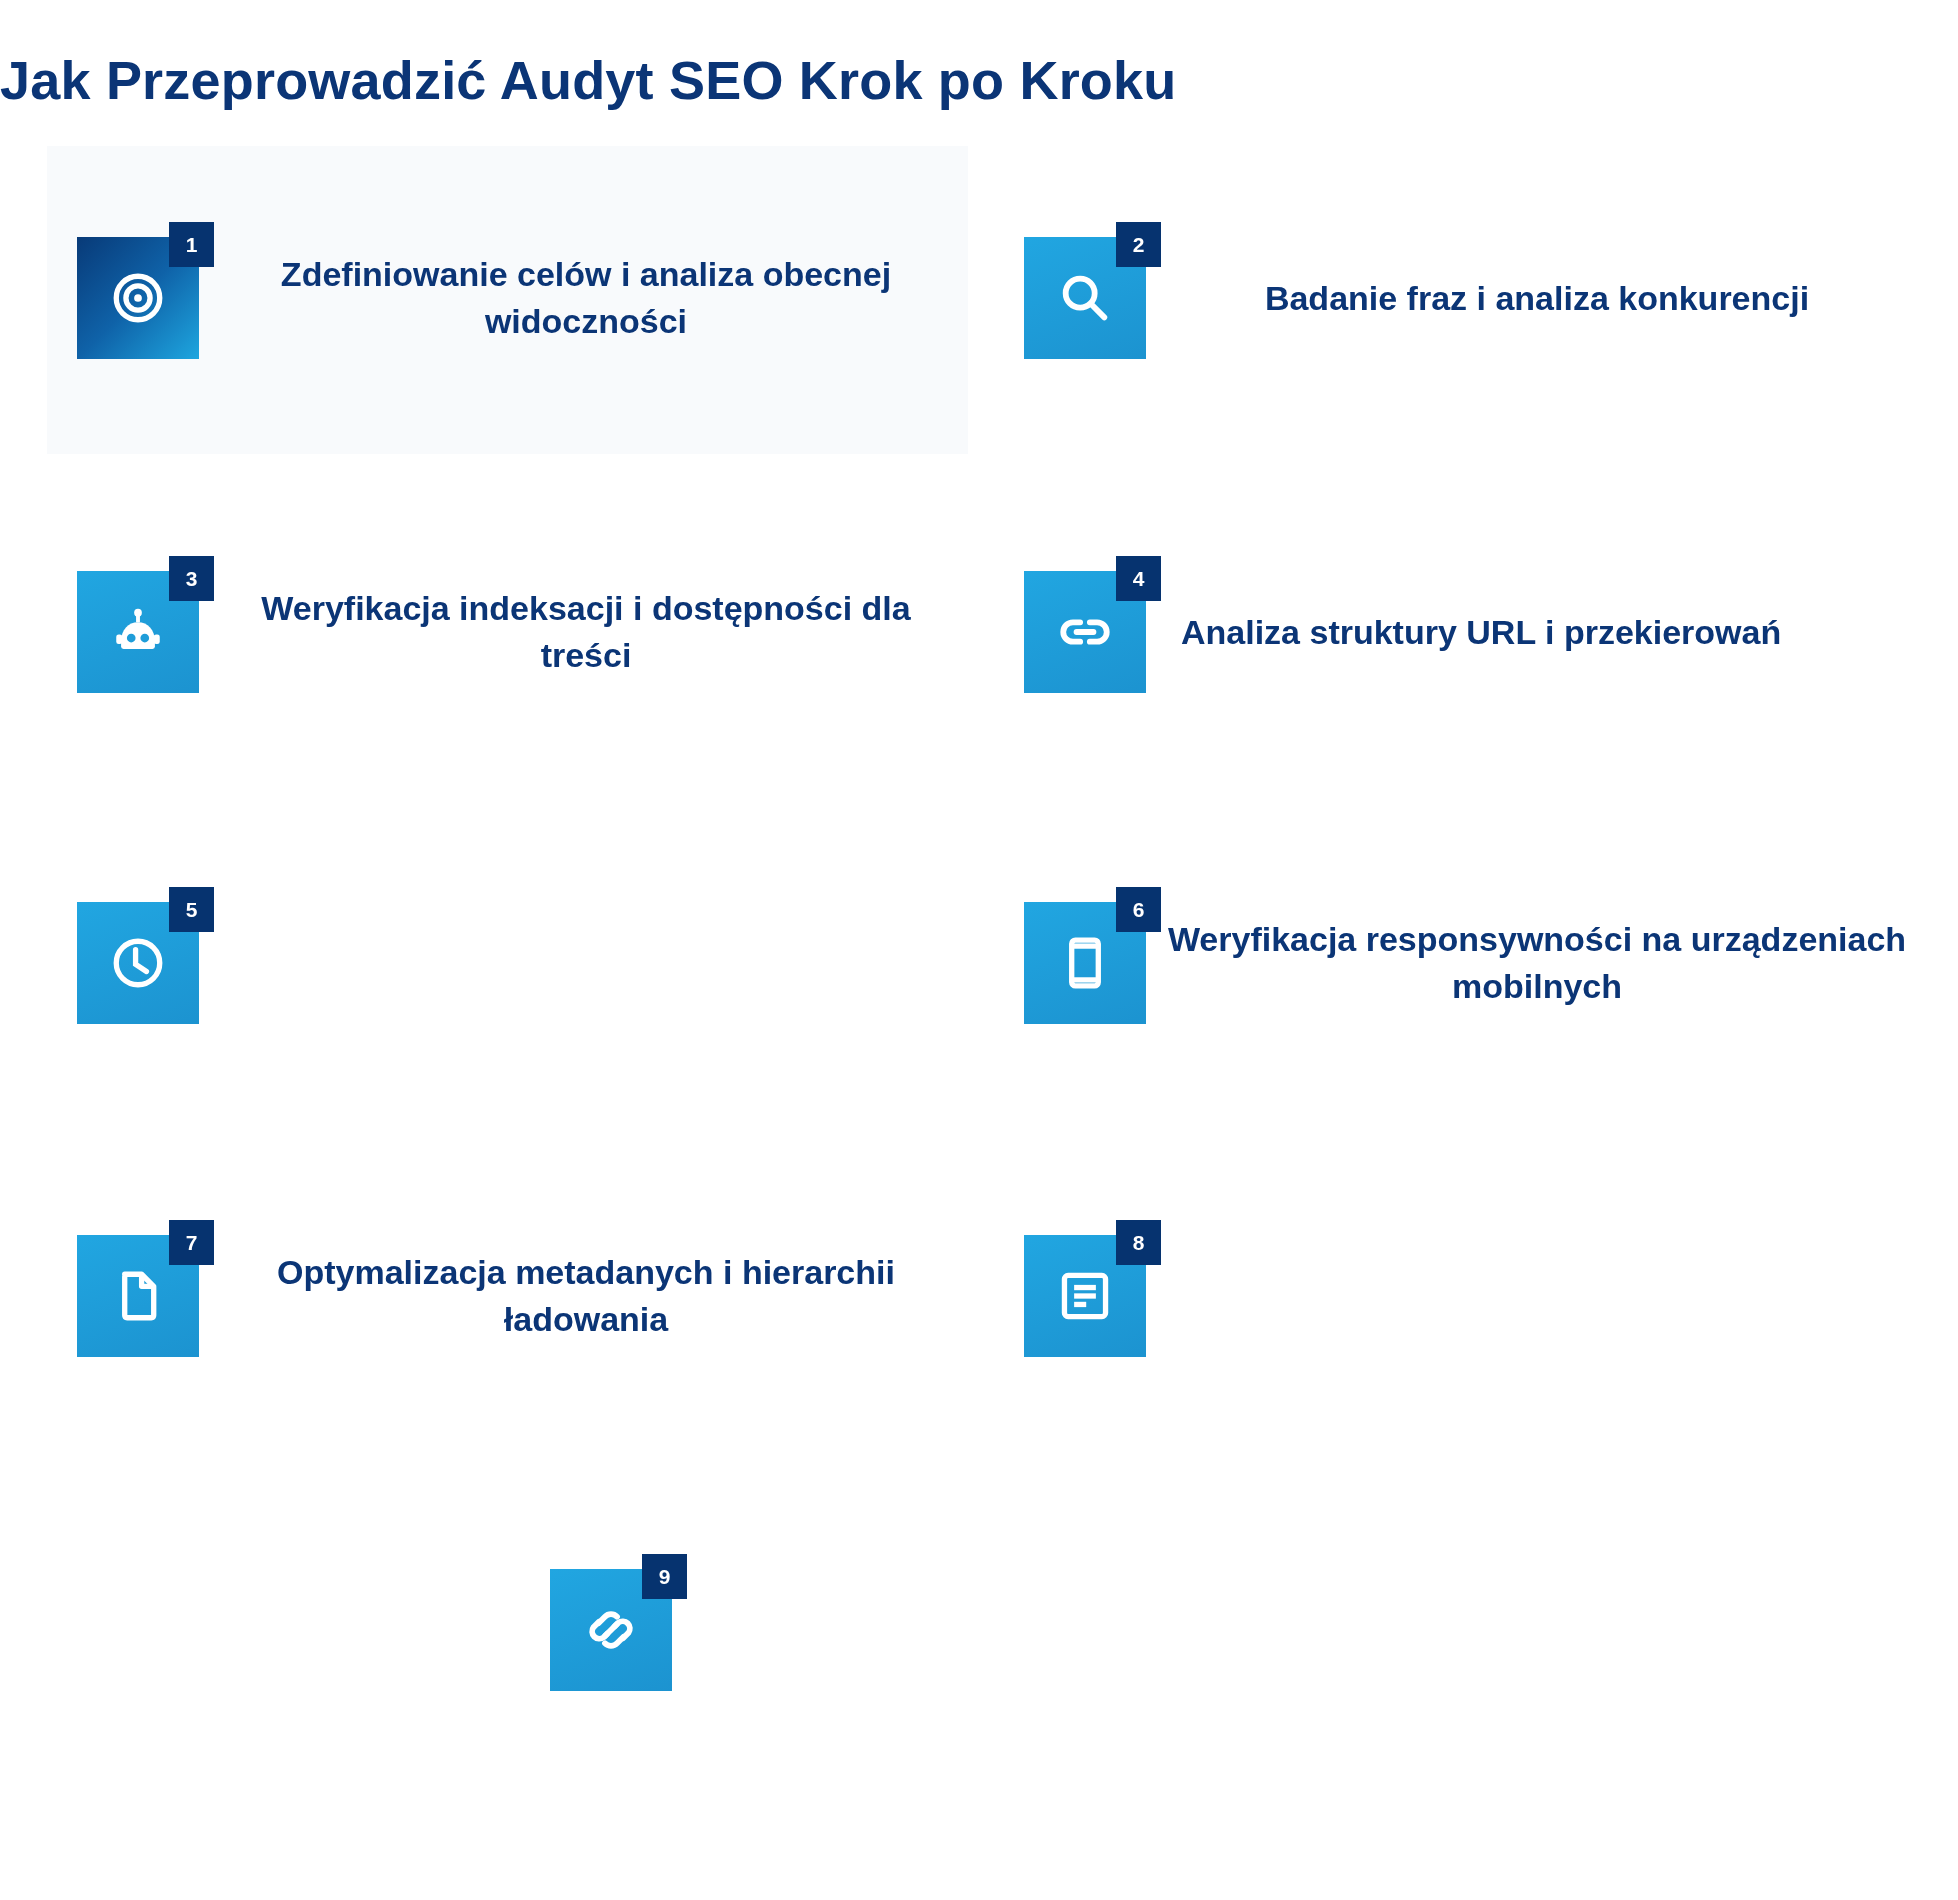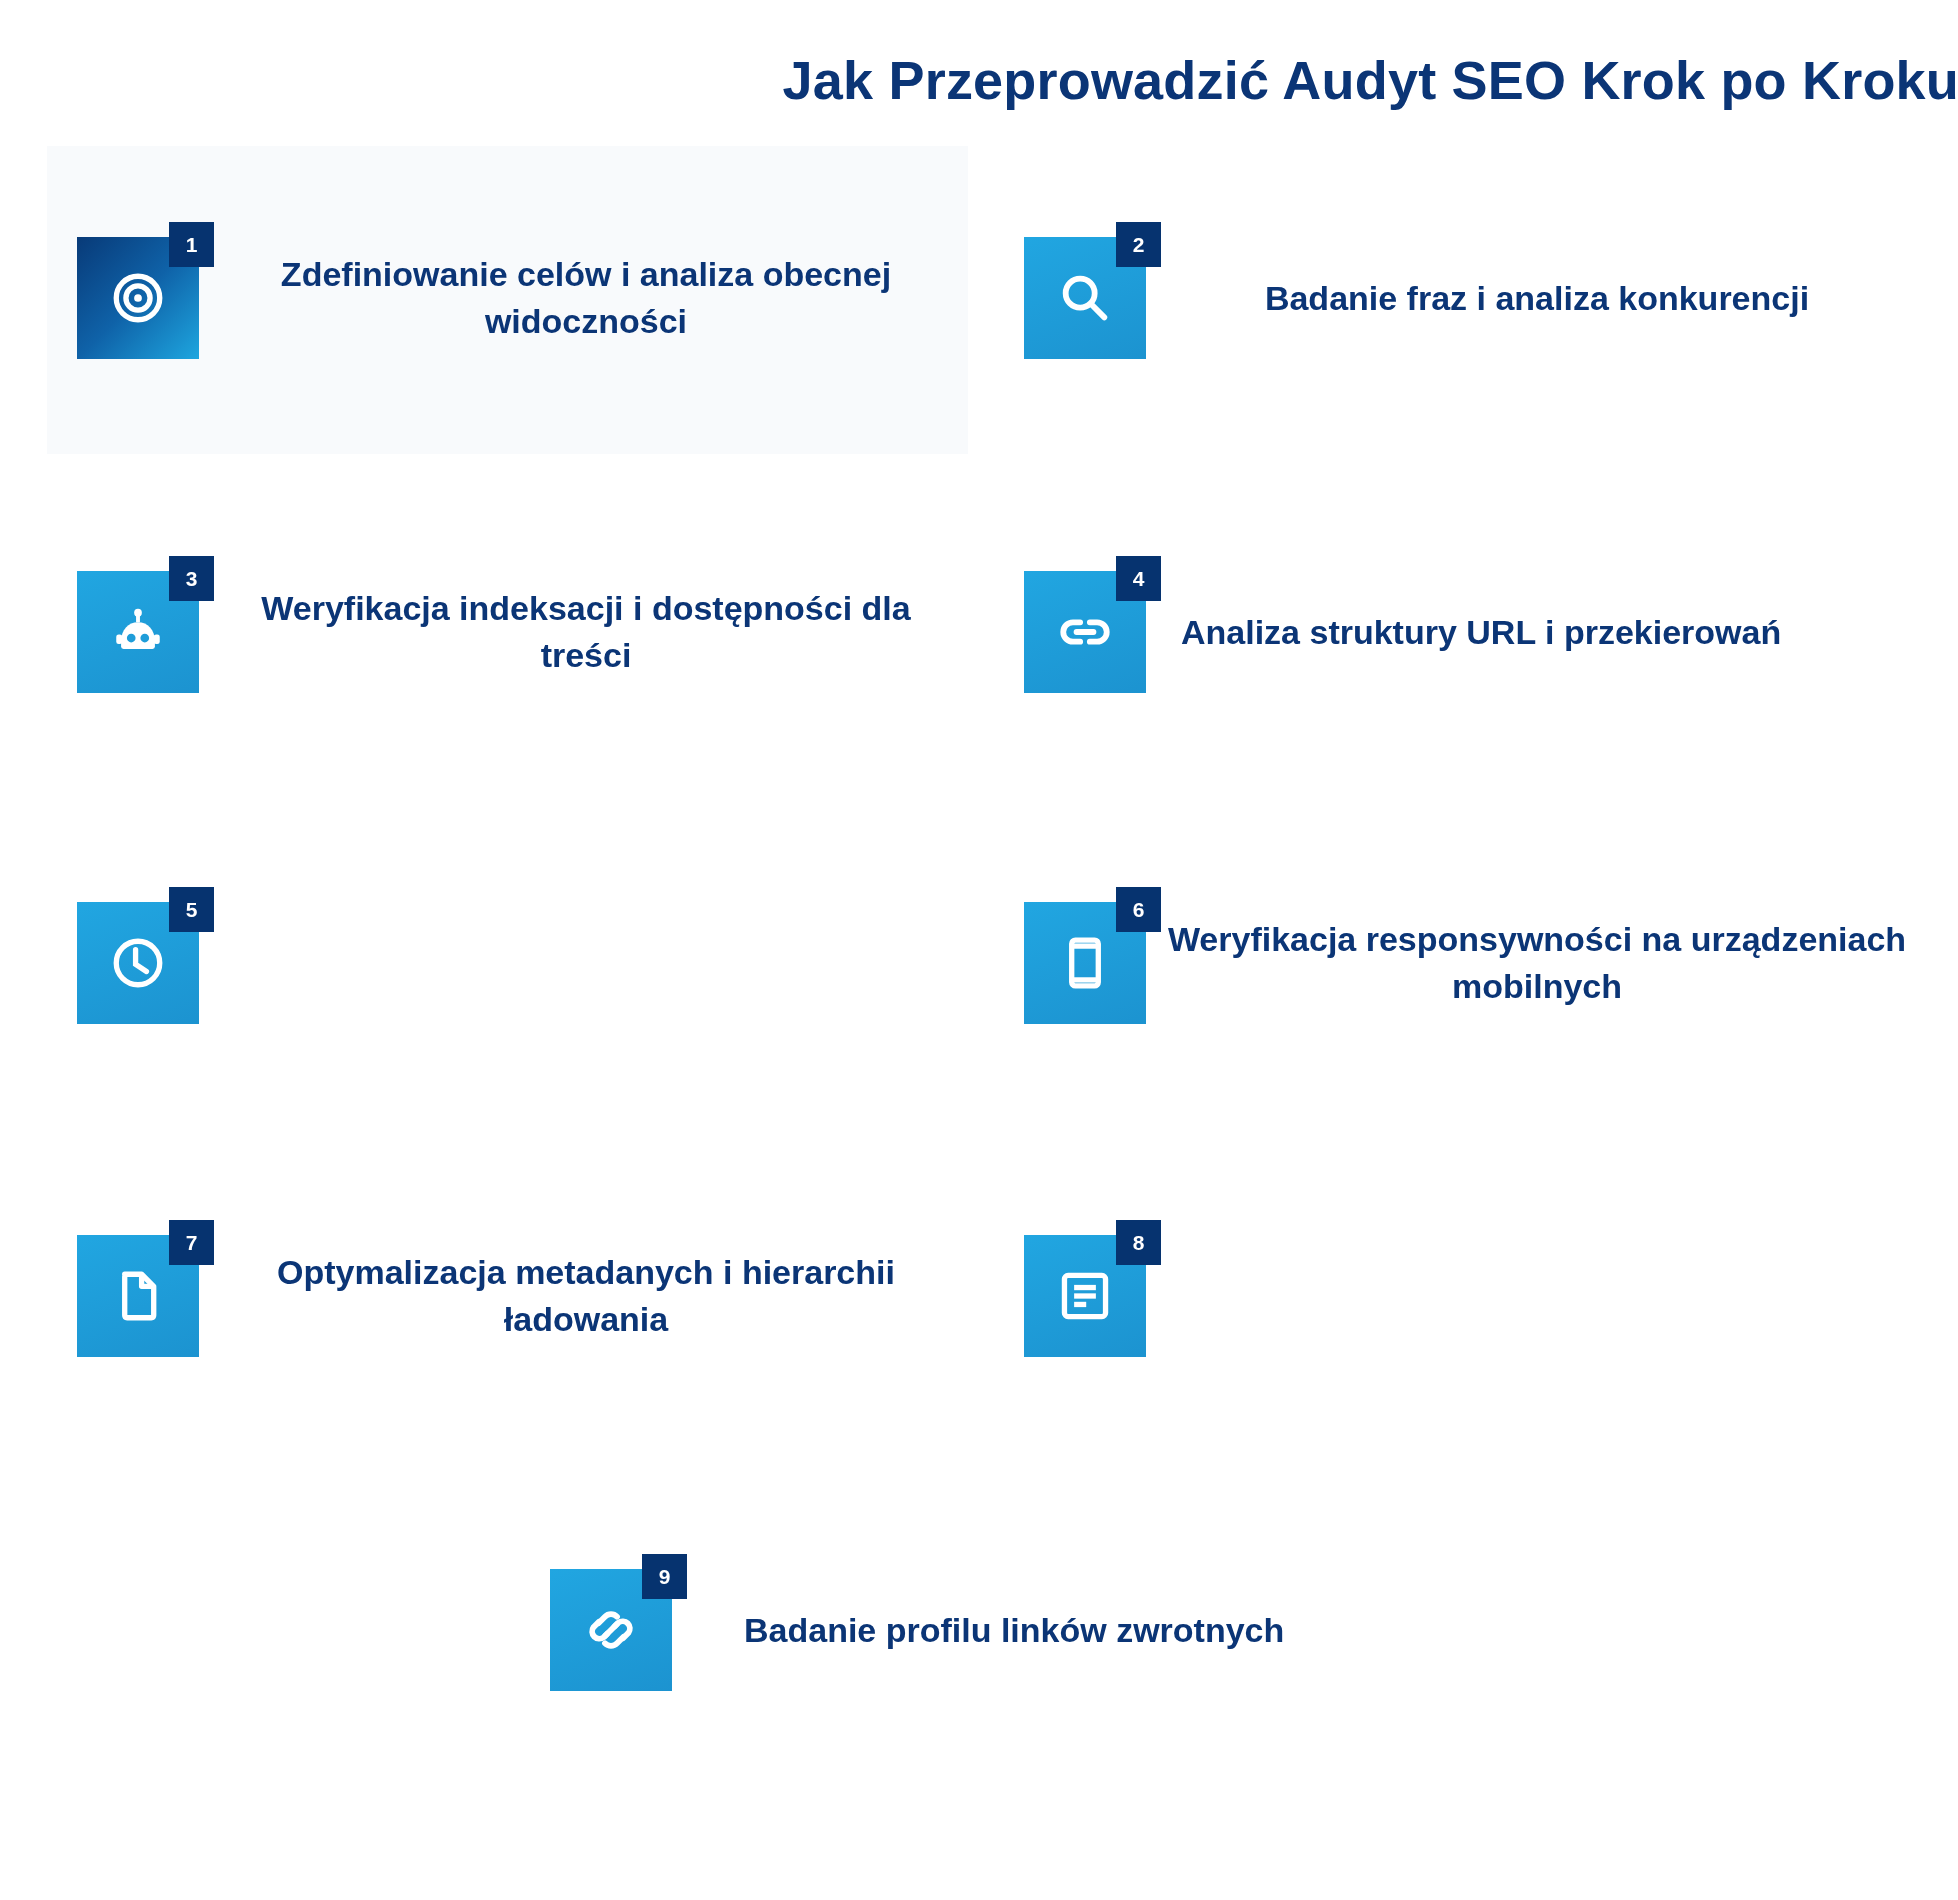--- a/index.html
+++ b/index.html
@@ -4,21 +4,21 @@
 <style>
   html, body { margin: 0; padding: 0; }
   body {
     width: 1959px; height: 1900px; position: relative; overflow: hidden;
     background: #ffffff;
     font-family: "Liberation Sans", "DejaVu Sans", sans-serif;
     color: #0b3576;
   }
   .title {
     position: absolute; left: 0; top: 47px; width: 1959px;
-    text-align: right; font-weight: bold; font-size: 54px;
+    text-align: left; font-weight: bold; font-size: 54px;
     line-height: 66px; color: #0b3576; letter-spacing: 0.2px;
   }
   .card-bg {
     position: absolute; left: 47px; top: 146px; width: 921px; height: 308px;
     background: #f8fafc;
   }
   .step { position: absolute; height: 137px; }
   .icon-box {
     position: absolute; left: 0; top: 15px; width: 122px; height: 122px;
     background: linear-gradient(160deg, #21a6e1 0%, #1c93d0 100%);
@@ -150,15 +150,14 @@
   <div class="icon-box">
     <svg viewBox="0 0 24 24" fill="none" stroke="#fff" stroke-width="2.4" stroke-linecap="round">
       <path d="M10.5 13.5 L9 15 A3 3 0 0 1 4.8 10.8 L7 8.6"></path>
       <path d="M13.5 10.5 L15 9 A3 3 0 0 1 19.2 13.2 L17 15.4"></path>
       <path d="M9.5 17.5 A3.5 3.5 0 0 0 14.5 17.5 L17.2 14.8"></path>
       <path d="M14.5 6.5 A3.5 3.5 0 0 0 9.5 6.5 L6.8 9.2"></path>
       <line x1="9.5" y1="14.5" x2="14.5" y2="9.5"></line>
     </svg>
   </div>
   <div class="badge">9</div>
-  <div class="label" style="justify-content:flex-start; left:194px;">Badanie profilu linków zwrotnych</div>
 </div>
 
 
 </body></html>

